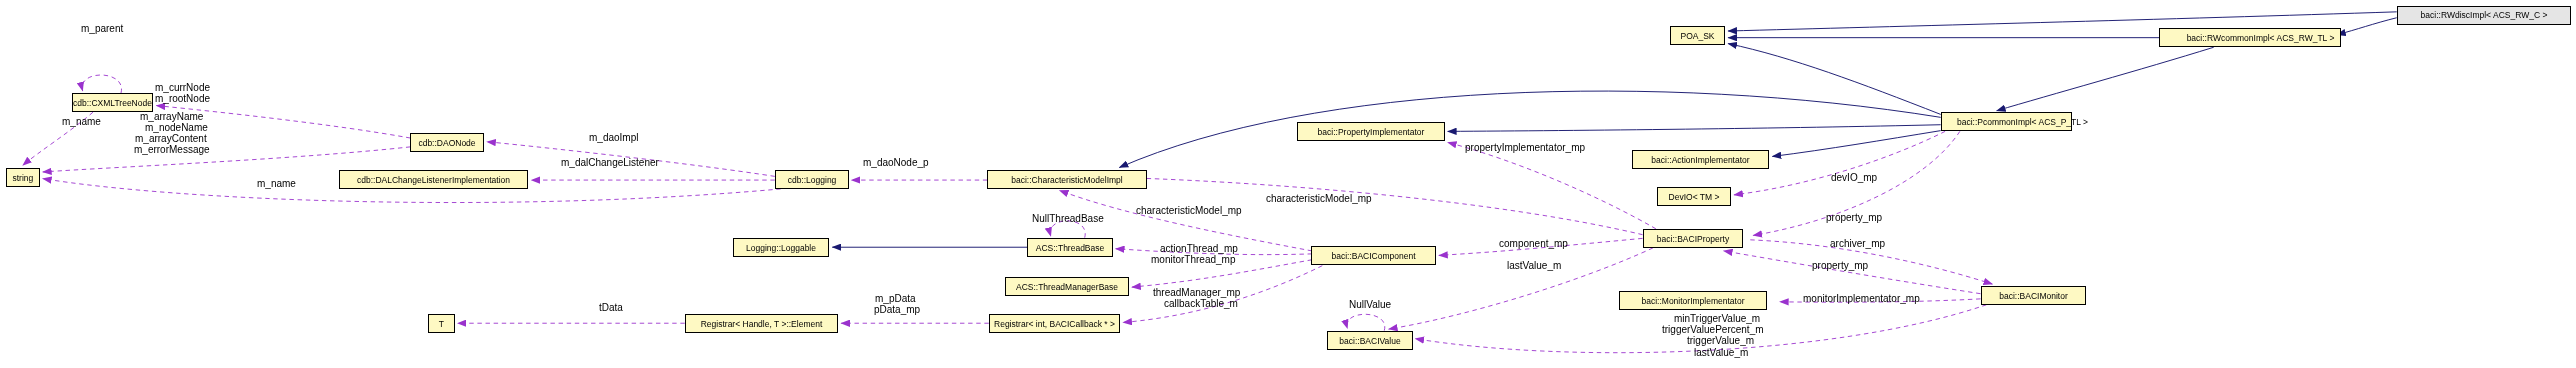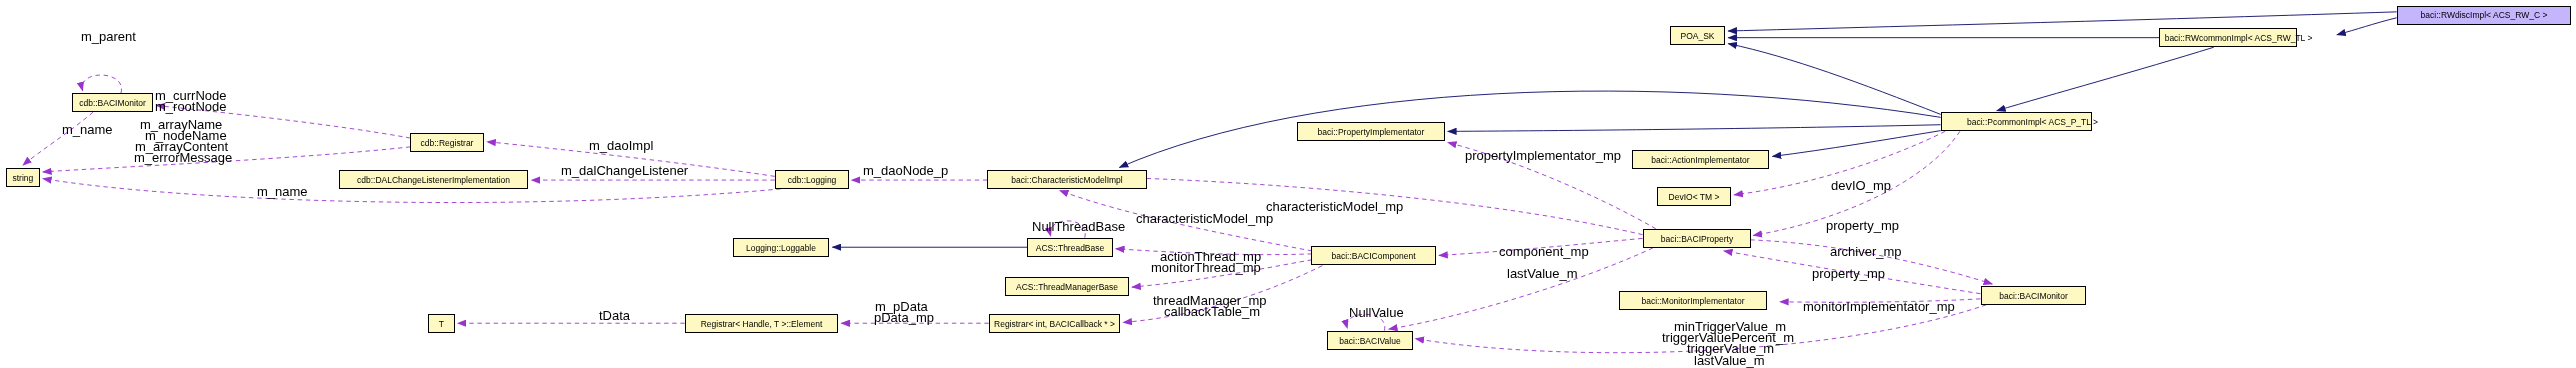--- a/index.html
+++ b/index.html
@@ -17,29 +17,28 @@
     box-sizing:border-box;
     border:0.7px solid #000000;
     background:#fef9c3;
     color:#000000;
     font-size:8.5px;
     display:flex;align-items:center;justify-content:center;
     white-space:nowrap;
     z-index:2;
     cursor:pointer;
   }
-  .node.hl{background:#c4b5fd;}
+  .node.hl{background:#e5e5e5;}
   .elabel{
     position:absolute;
-    font-size:13px;
+    font-size:10px;
     color:#000000;
     white-space:nowrap;
     z-index:3;
     line-height:9.6px;
-    margin-top:8px;
   }
 </style>
 </head>
 <body>
 
 <div id="canvas">
   <svg id="edges" viewBox="0 0 3491 500" xmlns="http://www.w3.org/2000/svg">
     <defs>
       <marker id="ai" markerWidth="13" markerHeight="10" refX="12" refY="5" orient="auto" markerUnits="userSpaceOnUse">
         <path d="M0,0 L13,5 L0,10 z" fill="#191970"></path>
@@ -84,42 +83,42 @@
       <path d="M2240,336 C2140,382 1990,428 1882,446" marker-end="url(#au)"></path>
       <path d="M2636,178 C2560,216 2450,252 2350,264" marker-end="url(#au)"></path>
       <path d="M2656,178 C2610,248 2490,300 2376,319" marker-end="url(#au)"></path>
       <path d="M2684,398 C2556,378 2440,358 2336,340" marker-end="url(#au)"></path>
       <path d="M2372,325 C2490,330 2610,356 2700,385" marker-end="url(#au)"></path>
       <path d="M2684,405 C2590,410 2500,410 2412,409" marker-end="url(#au)"></path>
       <path d="M2692,413 C2480,485 2120,492 1918,459" marker-end="url(#au)"></path>
     </g>
   </svg>
 <div class="node" style="left: 5.9px; top: 168px; width: 34px;">string</div>
-    <div class="node" style="left: 72px; top: 93px; width: 81px;">cdb::BACIMonitor</div>
-    <div class="node" style="left: 410px; top: 133px; width: 74px;">cdb::Registrar</div>
+    <div class="node" style="left: 72px; top: 93px; width: 81px;">cdb::CXMLTreeNode</div>
+    <div class="node" style="left: 410px; top: 133px; width: 74px;">cdb::DAONode</div>
     <div class="node" style="left: 339px; top: 170px; width: 189px;">cdb::DALChangeListenerImplementation</div>
     <div class="node" style="left: 775px; top: 170px; width: 74px;">cdb::Logging</div>
     <div class="node" style="left: 987px; top: 170px; width: 160px;">baci::CharacteristicModelImpl</div>
     <div class="node" style="left: 733px; top: 238px; width: 96px;">Logging::Loggable</div>
     <div class="node" style="left: 1027px; top: 238px; width: 86px;">ACS::ThreadBase</div>
     <div class="node" style="left: 1005px; top: 277px; width: 124px;">ACS::ThreadManagerBase</div>
     <div class="node" style="left: 989px; top: 314px; width: 131px;">Registrar&lt; int, BACICallback * &gt;</div>
     <div class="node" style="left: 685px; top: 314px; width: 153px;">Registrar&lt; Handle, T &gt;::Element</div>
     <div class="node" style="left: 428px; top: 314px; width: 26.6px;">T</div>
     <div class="node" style="left: 1311px; top: 246px; width: 125px;">baci::BACIComponent</div>
     <div class="node" style="left: 1327px; top: 331px; width: 86px;">baci::BACIValue</div>
     <div class="node" style="left: 1297px; top: 122px; width: 148px;">baci::PropertyImplementator</div>
     <div class="node" style="left: 1632px; top: 150px; width: 137px;">baci::ActionImplementator</div>
     <div class="node" style="left: 1657px; top: 187px; width: 74px;">DevIO&lt; TM &gt;</div>
-    <div class="node" style="left: 1643px; top: 229px; width: 108px;">baci::BACIProperty</div>
+    <div class="node" style="left: 1643px; top: 229px; width: 100px;">baci::BACIProperty</div>
     <div class="node" style="left: 1619px; top: 291px; width: 148px;">baci::MonitorImplementator</div>
     <div class="node" style="left: 1981px; top: 286px; width: 105px;">baci::BACIMonitor</div>
-    <div class="node" style="left: 1941px; top: 112px; width: 151px; padding-left: 32px;">baci::PcommonImpl&lt; ACS_P_TL &gt;</div>
+    <div class="node" style="left: 1941px; top: 112px; width: 131px; padding-left: 32px;">baci::PcommonImpl&lt; ACS_P_TL &gt;</div>
     <div class="node" style="left: 1670px; top: 26px; width: 55px;">POA_SK</div>
-    <div class="node" style="left: 2159px; top: 28px; width: 138px; padding-left: 21px;">baci::RWcommonImpl&lt; ACS_RW_TL &gt;</div>
+    <div class="node" style="left: 2159px; top: 28px; width: 182px; padding-left: 21px;">baci::RWcommonImpl&lt; ACS_RW_TL &gt;</div>
     <div class="node hl" style="left: 2397px; top: 5.9px; width: 174px;">baci::RWdiscImpl&lt; ACS_RW_C &gt;</div>
     <div class="elabel" style="left: 81px; top: 23.6px;">m_parent</div>
     <div class="elabel" style="left: 155px; top: 83px;">m_currNode</div>
     <div class="elabel" style="left: 155px; top: 94px;">m_rootNode</div>
     <div class="elabel" style="left: 62px; top: 117px;">m_name</div>
     <div class="elabel" style="left: 140px; top: 112px;">m_arrayName</div>
     <div class="elabel" style="left: 145px; top: 123px;">m_nodeName</div>
     <div class="elabel" style="left: 135px; top: 134px;">m_arrayContent</div>
     <div class="elabel" style="left: 134px; top: 145px;">m_errorMessage</div>
     <div class="elabel" style="left: 257px; top: 179px;">m_name</div>

